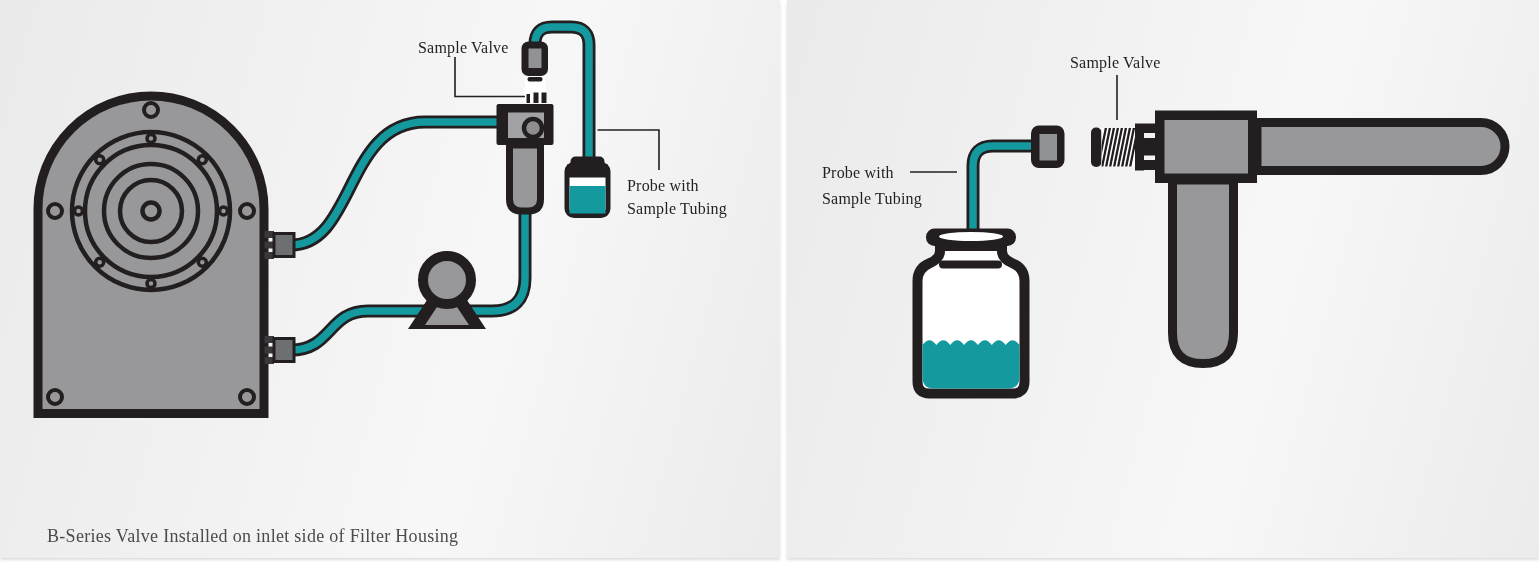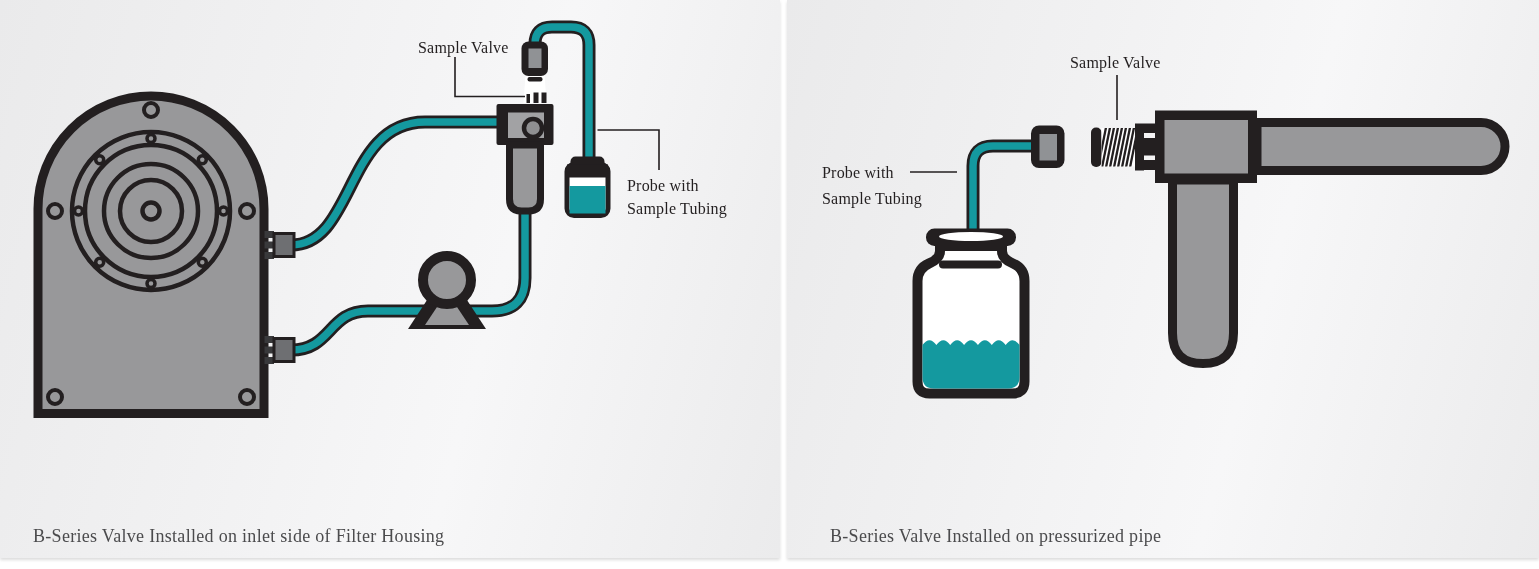--- a/index.html
+++ b/index.html
@@ -117,21 +117,21 @@
     <polyline class="leader" points="597.5,130 659,130 659,170"></polyline>
   </svg>
 
   <div class="diagram-label" style="left:418px;top:36px;">Sample Valve</div>
 
   <div class="diagram-label" style="left:627px;top:174px;">
     <span>Probe with</span>
     <span>Sample Tubing</span>
   </div>
 
-  <div class="caption" style="left:33px;">B-Series Valve Installed on inlet side of Filter Housing</div>
+  <div class="caption" style="left:47px;">B-Series Valve Installed on inlet side of Filter Housing</div>
 </div>
 
 <div class="panel" id="panel-right">
   <svg width="752" height="558" viewBox="0 0 752 558">
     <defs>
       <clipPath id="thread-clip">
           <rect x="314.5" y="128" width="33.5" height="38.5"></rect>
         </clipPath>
     </defs>
 
@@ -194,14 +194,13 @@
     <line class="leader" x1="123" y1="172" x2="170" y2="172"></line>
   </svg>
 
   <div class="diagram-label" style="left:283px;top:51px;">Sample Valve</div>
 
   <div class="diagram-label" style="left:35px;top:160px;line-height:26px;">
     <span>Probe with</span>
     <span>Sample Tubing</span>
   </div>
 
-  <div class="caption" style="left:43px;">B-Series Valve Installed on pressurized pipe</div>
 </div>
 
 </body></html>

